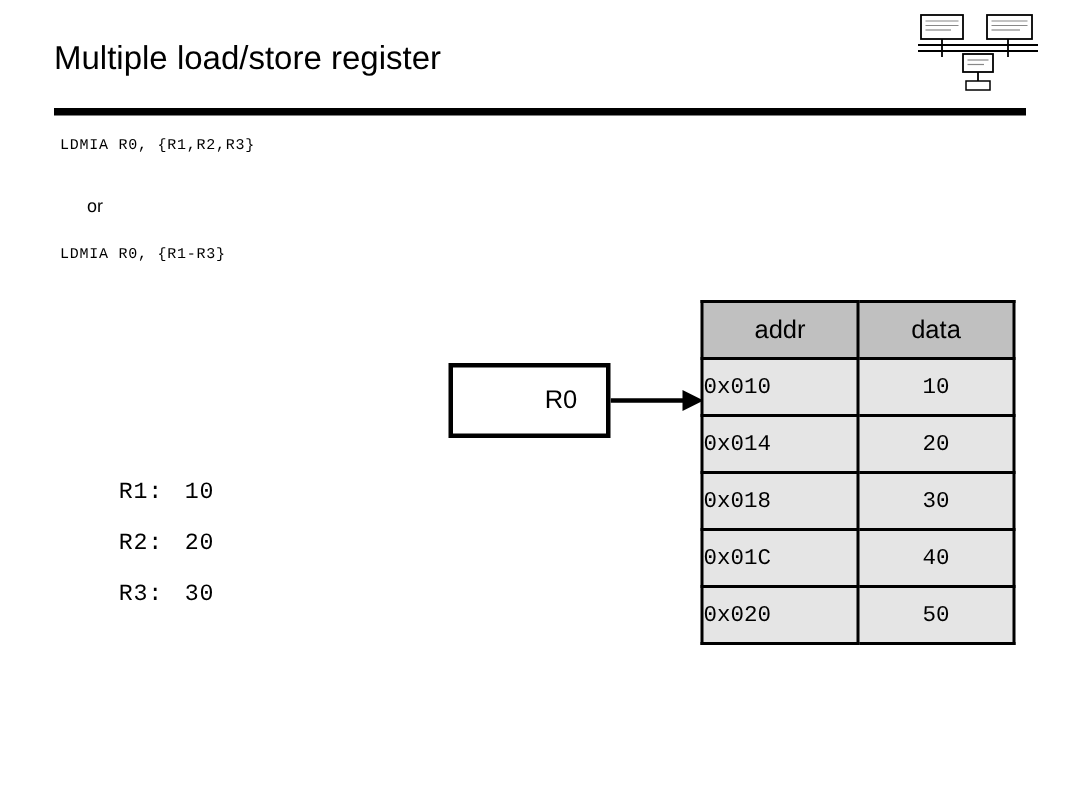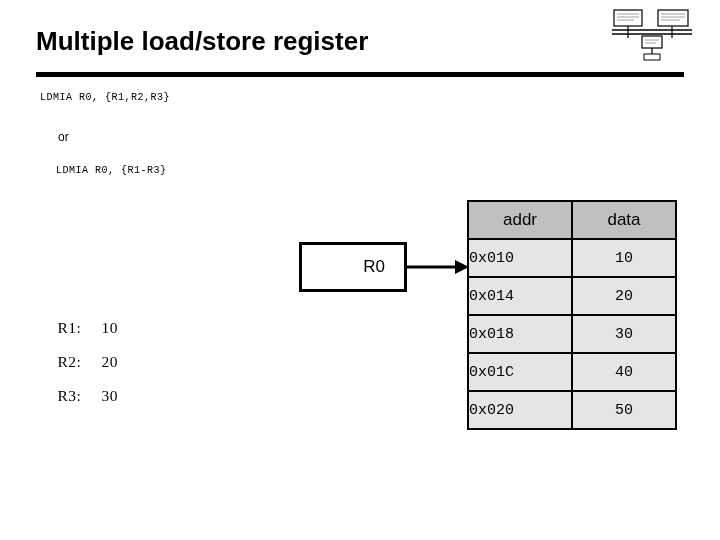--- a/index.html
+++ b/index.html
@@ -13,22 +13,22 @@
     font-family: "Liberation Sans", sans-serif;
     position: relative;
     overflow: hidden;
   }
 
   
   .slide-title {
     position: absolute;
     left: 36px;
     top: 26px;
-    font-size: 26px;
-    font-weight: bold;
+    font-size: 22px;
+    font-weight: normal;
     color: #000000;
     letter-spacing: 0px;
     white-space: nowrap;
   }
 
   .title-rule {
     position: absolute;
     left: 36px;
     top: 72px;
     width: 648px;
@@ -56,28 +56,28 @@
   }
   .code-1 { left: 40px; top: 92px; }
   .code-or {
     position: absolute;
     left: 58px;
     top: 130px;
     font-family: "Liberation Sans", sans-serif;
     font-size: 12px;
     color: #000000;
   }
-  .code-2 { left: 40px; top: 165px; margin-left: 16px; }
+  .code-2 { left: 40px; top: 165px; }
 
   
   .reg-list {
     position: absolute;
     left: 40px;
     top: 277px;
-    font-family: Liberation Serif, serif;
+    font-family: Liberation Mono, monospace;
     font-size: 15.5px;
     color: #000000;
     letter-spacing: 0.5px;
   }
   .reg-row {
     height: 34px;
     line-height: 34px;
     white-space: pre;
   }
   .reg-name { display: inline-block; width: 44px; }

